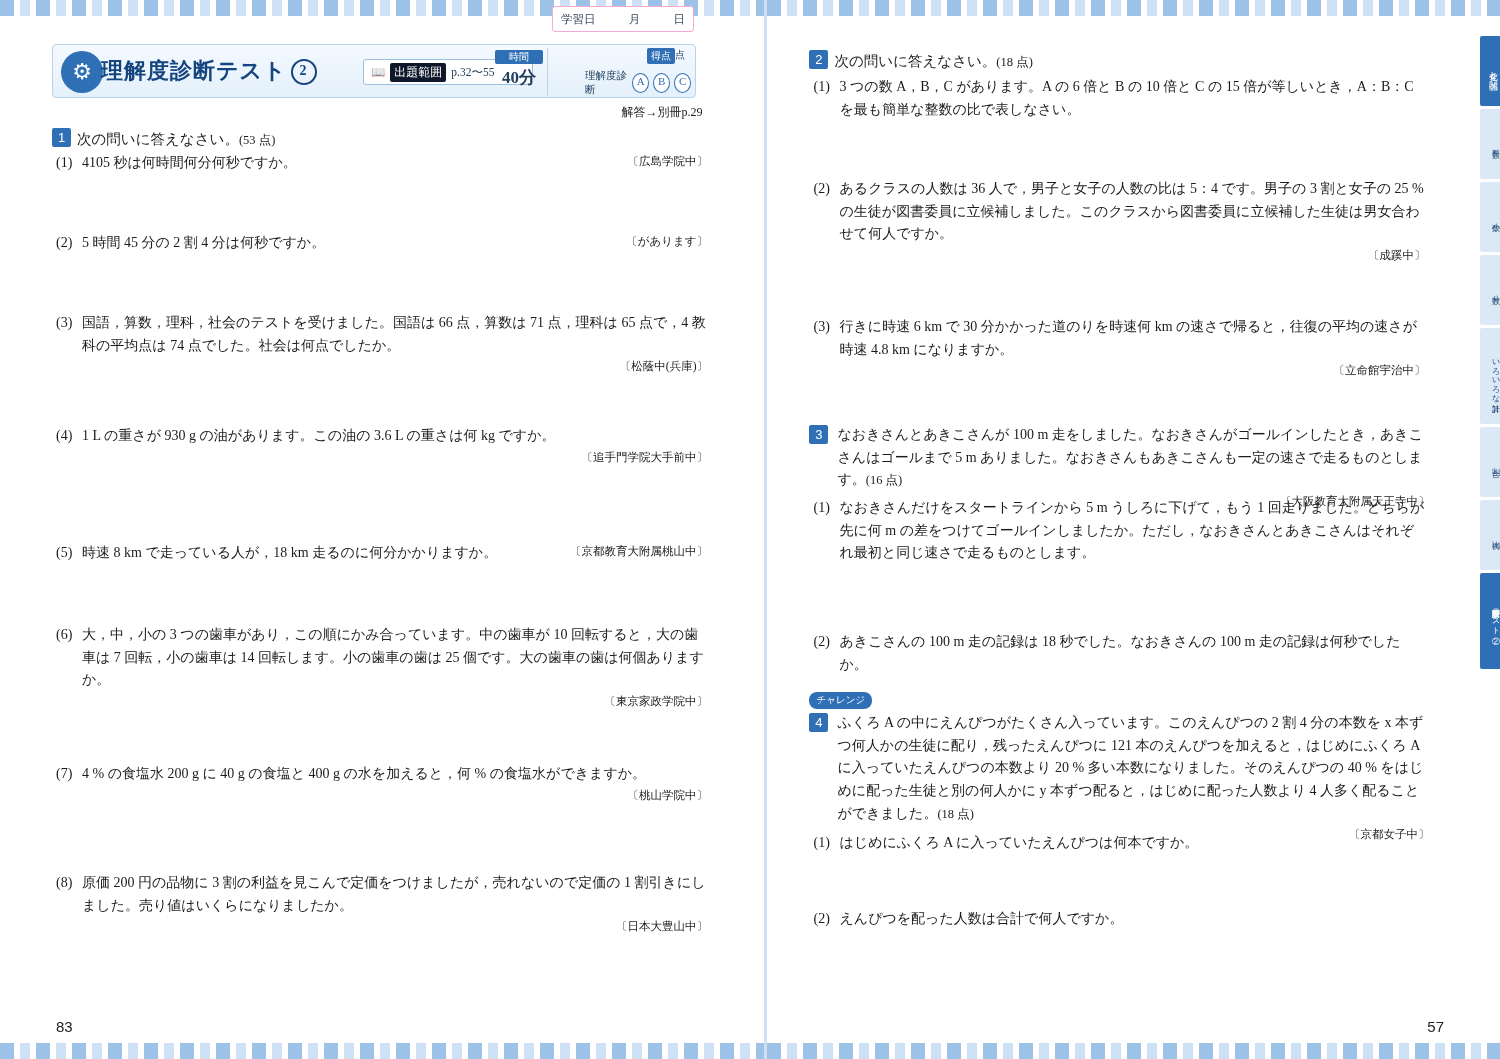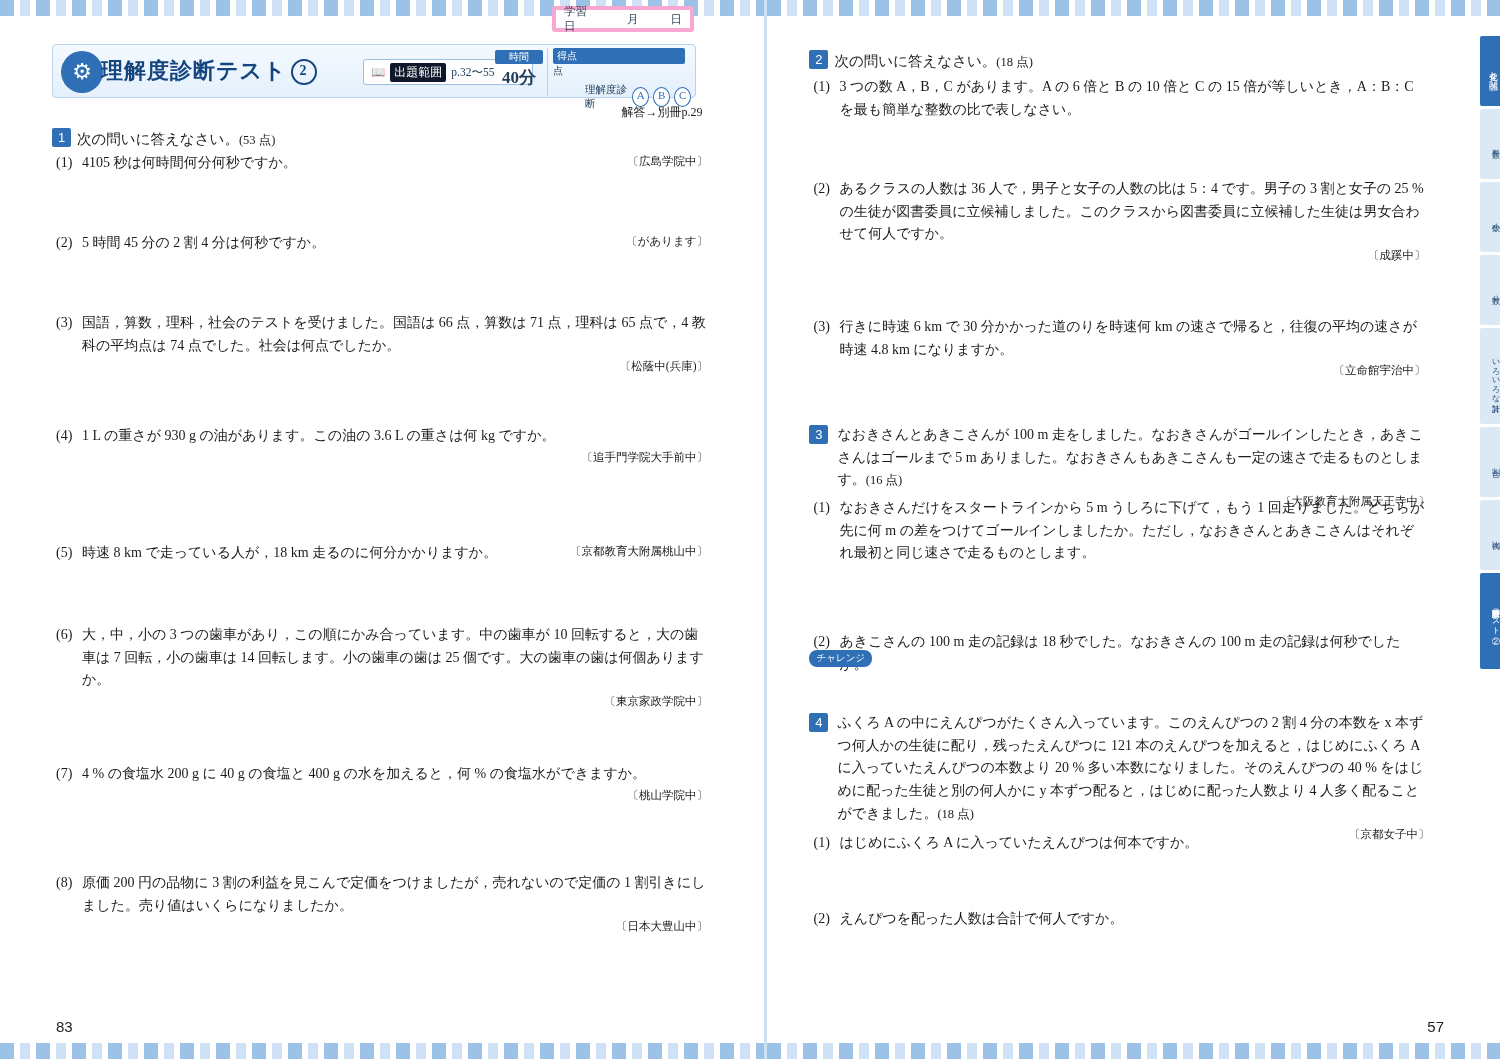--- a/index.html
+++ b/index.html
@@ -50,21 +50,21 @@
   .checker.top { top: 0; }
   .checker.bottom { bottom: 0; }
 
   
   .study-date {
     position: absolute;
     top: 6px;
     left: 552px;
     width: 142px;
     height: 26px;
-    border: 4px solid #f9a8d4;
+    border: 1px solid #f9a8d4;
     border-radius: 3px;
     background: #ffffff;
     display: flex;
     align-items: center;
     font-size: 11.5px;
     color: #3b4a5c;
     box-sizing: border-box;
   }
   .study-date span { padding: 0 8px; }
   .study-date .sep { flex: 1; }
@@ -165,21 +165,20 @@
   .score-time .val {
     font-size: 17px;
     font-weight: bold;
   }
   .score-right { flex: 1; padding-left: 5px; }
   .score-row1 {
     display: flex;
     justify-content: flex-end;
     font-size: 10px;
     padding-right: 6px;
-    flex-direction: column;
   }
   .score-row1 .lbl {
     background: #2f6fb5;
     color: #fff;
     padding: 1px 4px;
     border-radius: 2px;
   }
   .score-row2 {
     display: flex;
     align-items: center;
@@ -457,21 +456,21 @@
     <div class="item" style="left:46px; top:497px; width:612px;">
       <span class="mark">(1)</span>
       <span class="body"><span>なおきさんだけをスタートラインから 5 m うしろに下げて，もう 1 回走りました。どちらが先に何 m の差をつけてゴールインしましたか。ただし，なおきさんとあきこさんはそれぞれ最初と同じ速さで走るものとします。</span></span>
     </div>
 
     <div class="item" style="left:46px; top:631px; width:612px;">
       <span class="mark">(2)</span>
       <span class="body"><span>あきこさんの 100 m 走の記録は 18 秒でした。なおきさんの 100 m 走の記録は何秒でしたか。</span></span>
     </div>
 
-    <div class="challenge-badge" style="left:42px; top:650px;">チャレンジ</div>
+    <div class="challenge-badge" style="left:42px; top:692px;">チャレンジ</div>
 
     <div class="item" style="left:42px; top:712px; width:620px;">
       <span class="mark" style="top:1px;"><span class="qnum">4</span></span>
       <span class="body" style="margin-left:28px;"><span>ふくろ A の中にえんぴつがたくさん入っています。このえんぴつの 2 割 4 分の本数を x 本ずつ何人かの生徒に配り，残ったえんぴつに 121 本のえんぴつを加えると，はじめにふくろ A に入っていたえんぴつの本数より 20 % 多い本数になりました。そのえんぴつの 40 % をはじめに配った生徒と別の何人かに y 本ずつ配ると，はじめに配った人数より 4 人多く配ることができました。</span><span class="pts">(18 点)</span>
         <span class="school-line" style="display:block;">〔京都女子中〕</span>
       </span>
     </div>
 
     <div class="item" style="left:46px; top:832px; width:612px;">
       <span class="mark">(1)</span>

